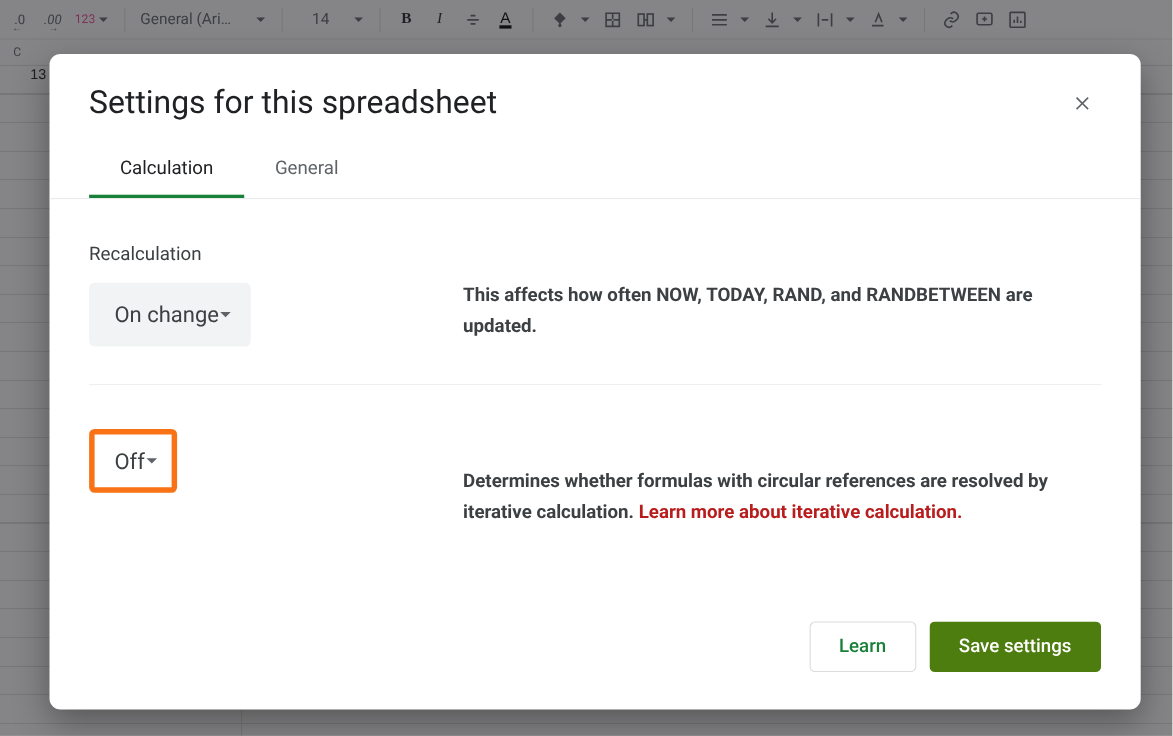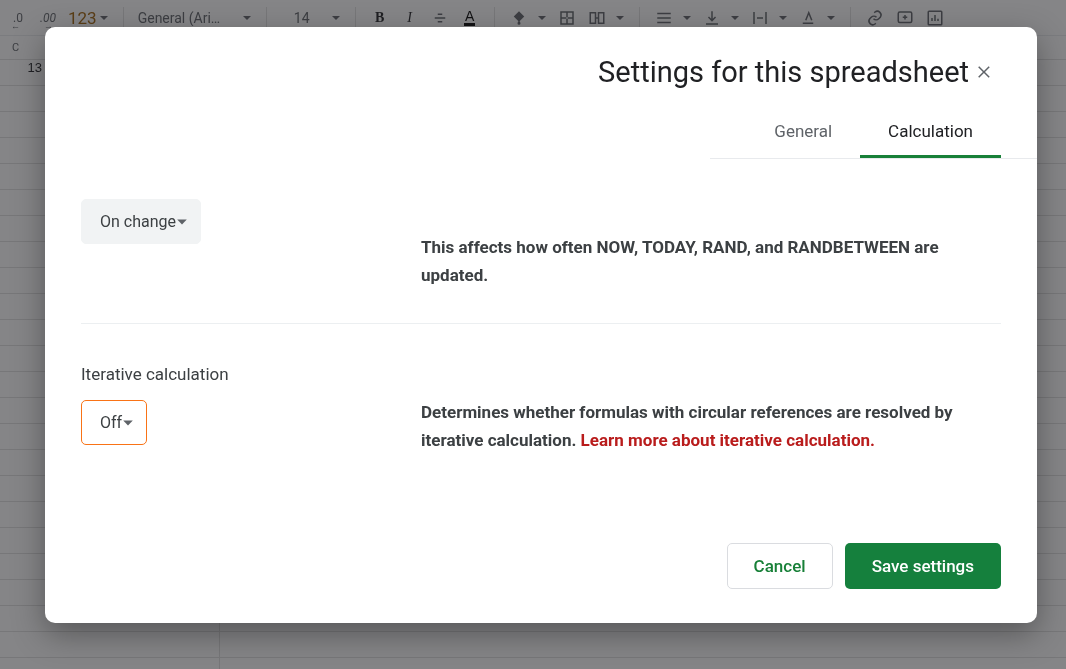--- a/index.html
+++ b/index.html
@@ -56,28 +56,27 @@
 
   
   .overlay {
     position:absolute; inset:0;
     background: rgba(32,33,36,0.55);
   }
 
   
   .dialog {
     position:absolute;
-    top:27px; left:45px;
+    top:49px; left:45px;
     width:992px; height:596px;
     background:#fff;
     border-radius:10px;
     box-shadow: 0 11px 32px rgba(0,0,0,.35);
     display:flex; flex-direction:column;
     overflow:hidden;
-    align-items:flex-end;
   }
   .dialog-header {
     display:flex; align-items:center; justify-content:space-between;
     padding: 28px 36px 8px 36px;
   }
   .dialog-title {
     font-size:29px; color:#202124;
     font-weight:400;
     font-family: "Google Sans", Roboto, Arial, sans-serif;
   }
@@ -115,25 +114,25 @@
   }
   .section.last { border-bottom:none; }
   .section-left { width: 280px; flex:0 0 280px; }
   .section-label {
     font-size:17px; color:#3c4043;
     margin-bottom: 16px;
     font-family: "Google Sans", Roboto, Arial, sans-serif;
   }
   .dropdown {
     display:inline-flex; align-items:center;
-    border:1px solid #f97316;
+    border:5px solid #f97316;
     background:#fff;
     border-radius:5px;
     padding: 12px 12px 12px 18px;
-    font-size:16px; color:#3c4043;
+    font-size:20px; color:#3c4043;
     cursor:pointer;
     font-family: "Google Sans", Roboto, Arial, sans-serif;
   }
   .dropdown.highlight { background:#f1f3f4; border-color:#f1f3f4; }
   .dropdown svg { width:12px; height:12px; color:#5f6368; }
   .section-right {
     font-size:17px; line-height:1.65; color:#3c4043;
     font-family: Roboto, Arial, sans-serif;
     padding-top: 34px;
     font-weight: bold;
@@ -147,37 +146,37 @@
   .btn {
     font-size:17px;
     padding: 12px 26px;
     border-radius:5px;
     border:1px solid transparent;
     cursor:pointer;
     font-family: "Google Sans", Roboto, Arial, sans-serif;
     font-weight:500;
   }
   .btn.secondary { background:#fff; border-color:#dadce0; color:#188038; }
-  .btn.primary   { background:#15803d; color:#fff; }
+  .btn.primary   { background:#4d7c0f; color:#fff; }
 </style>
 </head>
 <body>
 
 <div class="toolbar">
   <div class="group">
     <span class="btn-icon" style="font-size:12px; position:relative;">
       <span>.0</span>
       <span style="position:absolute; bottom:-3px; left:3px; font-size:9px;">←</span>
     </span>
     <span class="btn-icon" style="font-size:12px; position:relative;font-style:italic;">
       <span>.00</span>
       <span style="position:absolute; bottom:-3px; left:6px; font-size:9px;">→</span>
     </span>
     <span style="display:inline-flex;align-items:center;gap:4px;">
-      <span style="font-size:17px;color:#a16207;">123</span>
+      <span style="font-size:11px;color:#ec4899;">123</span>
       <span class="drop">
           <svg viewBox="0 0 10 10">
             <path d="M1 3l4 4 4-4z" fill="currentColor"></path>
           </svg>
         </span>
     </span>
   </div>
   <div class="sep"></div>
   <div class="group">
     <span class="font-name">General (Ari…</span>
@@ -319,51 +318,51 @@
   <div class="dialog-header">
     <div class="dialog-title">Settings for this spreadsheet</div>
     <div class="close-btn">
       <svg viewBox="0 0 24 24">
           <path fill="currentColor" d="M18.3 5.71L12 12l6.3 6.29-1.41 1.42L10.59 13.4 4.3 19.71 2.88 18.3 9.17 12 2.88 5.71 4.3 4.29l6.29 6.3 6.3-6.3z"></path>
         </svg>
     </div>
   </div>
 
   <div class="tabs">
+    <div class="tab active">Calculation</div>
     <div class="tab">General</div>
-    <div class="tab active">Calculation</div>
   </div>
 
   <div class="body">
     <div class="section">
       <div class="section-left">
+        <div class="section-label">Recalculation</div>
         <div class="dropdown highlight">
           <span>On change</span>
           <svg viewBox="0 0 10 10">
               <path d="M1 3l4 4 4-4z" fill="currentColor"></path>
             </svg>
         </div>
       </div>
       <div class="section-right">This affects how often NOW, TODAY, RAND, and RANDBETWEEN are updated.</div>
     </div>
 
     <div class="section last">
       <div class="section-left">
-        <div class="section-label">Iterative calculation</div>
         <div class="dropdown">
           <span>Off</span>
           <svg viewBox="0 0 10 10">
               <path d="M1 3l4 4 4-4z" fill="currentColor"></path>
             </svg>
         </div>
       </div>
       <div class="section-right">
         <span>Determines whether formulas with circular references are resolved by iterative calculation. </span><a>Learn more about iterative calculation.</a>
       </div>
     </div>
   </div>
 
   <div class="footer">
-    <button class="btn secondary">Cancel</button>
+    <button class="btn secondary">Learn</button>
     <button class="btn primary">Save settings</button>
   </div>
 
 </div>
 
 </body></html>

